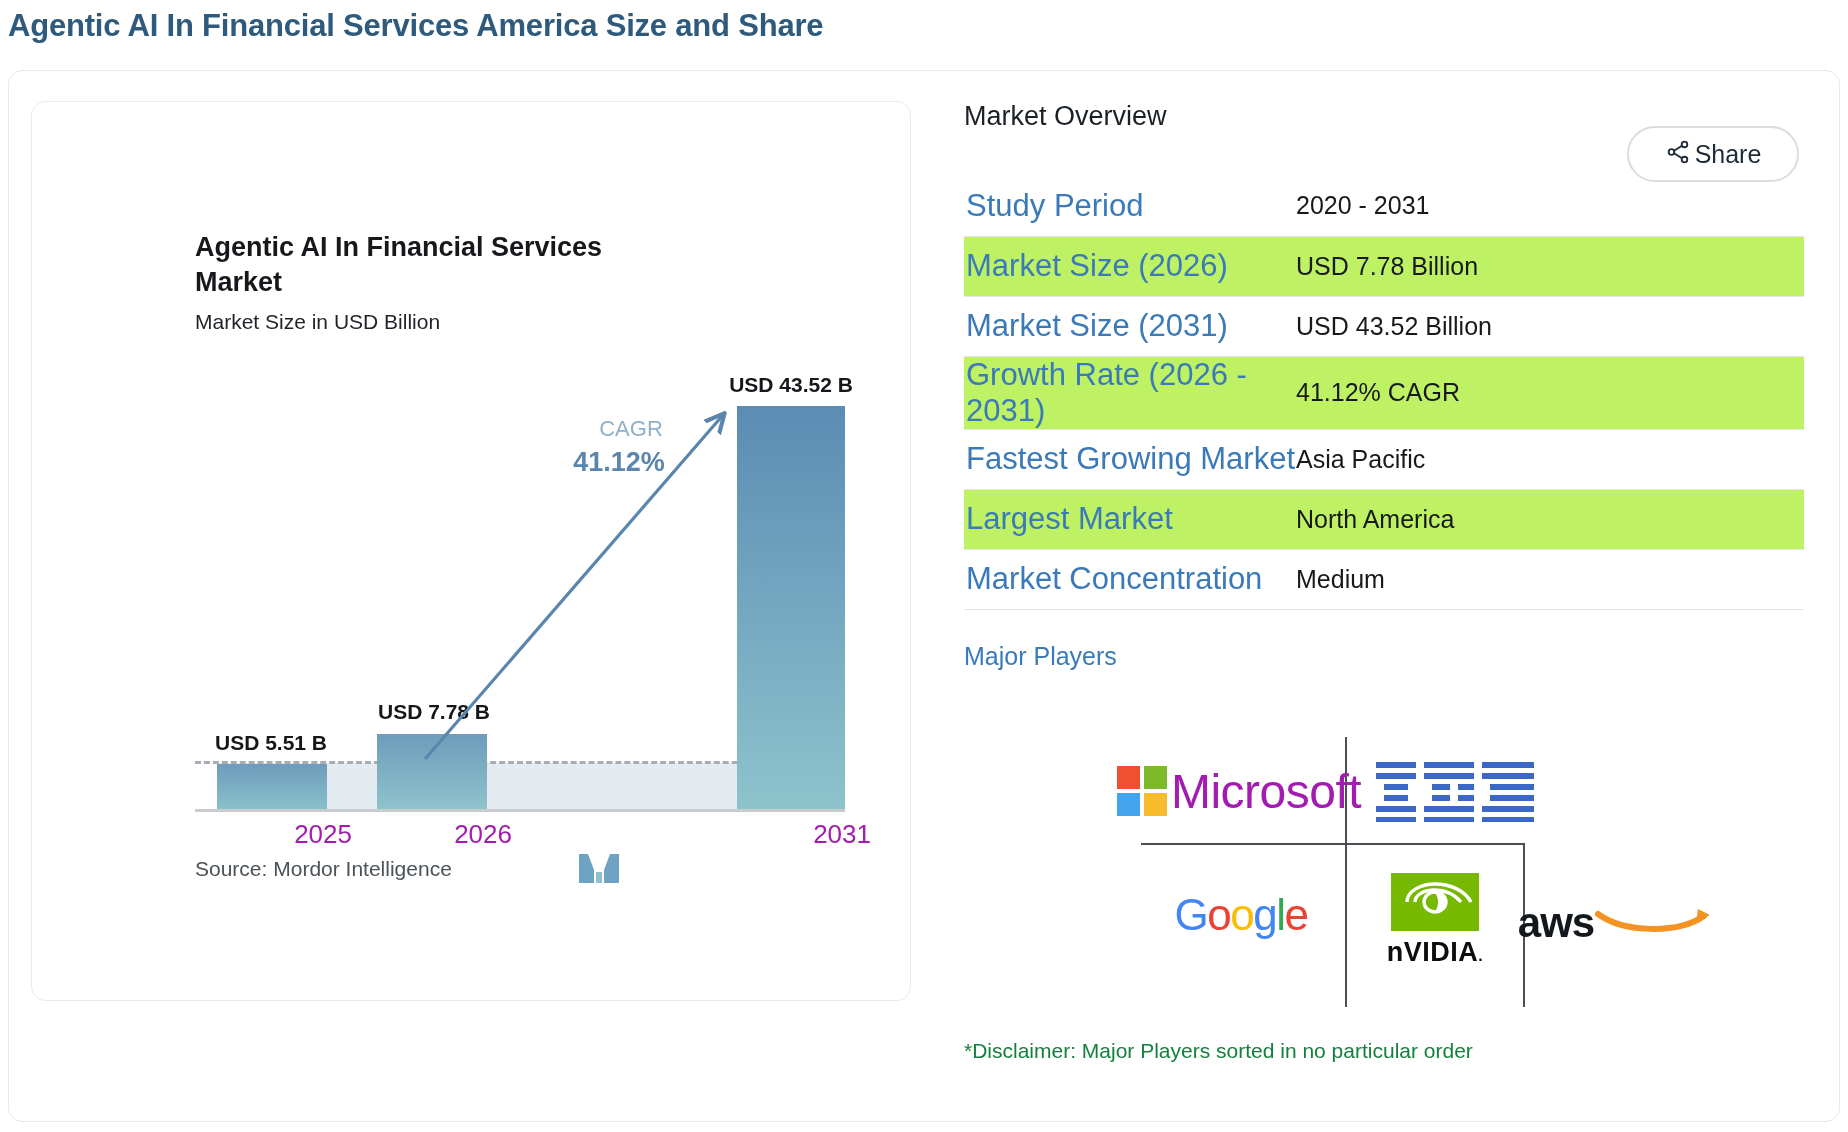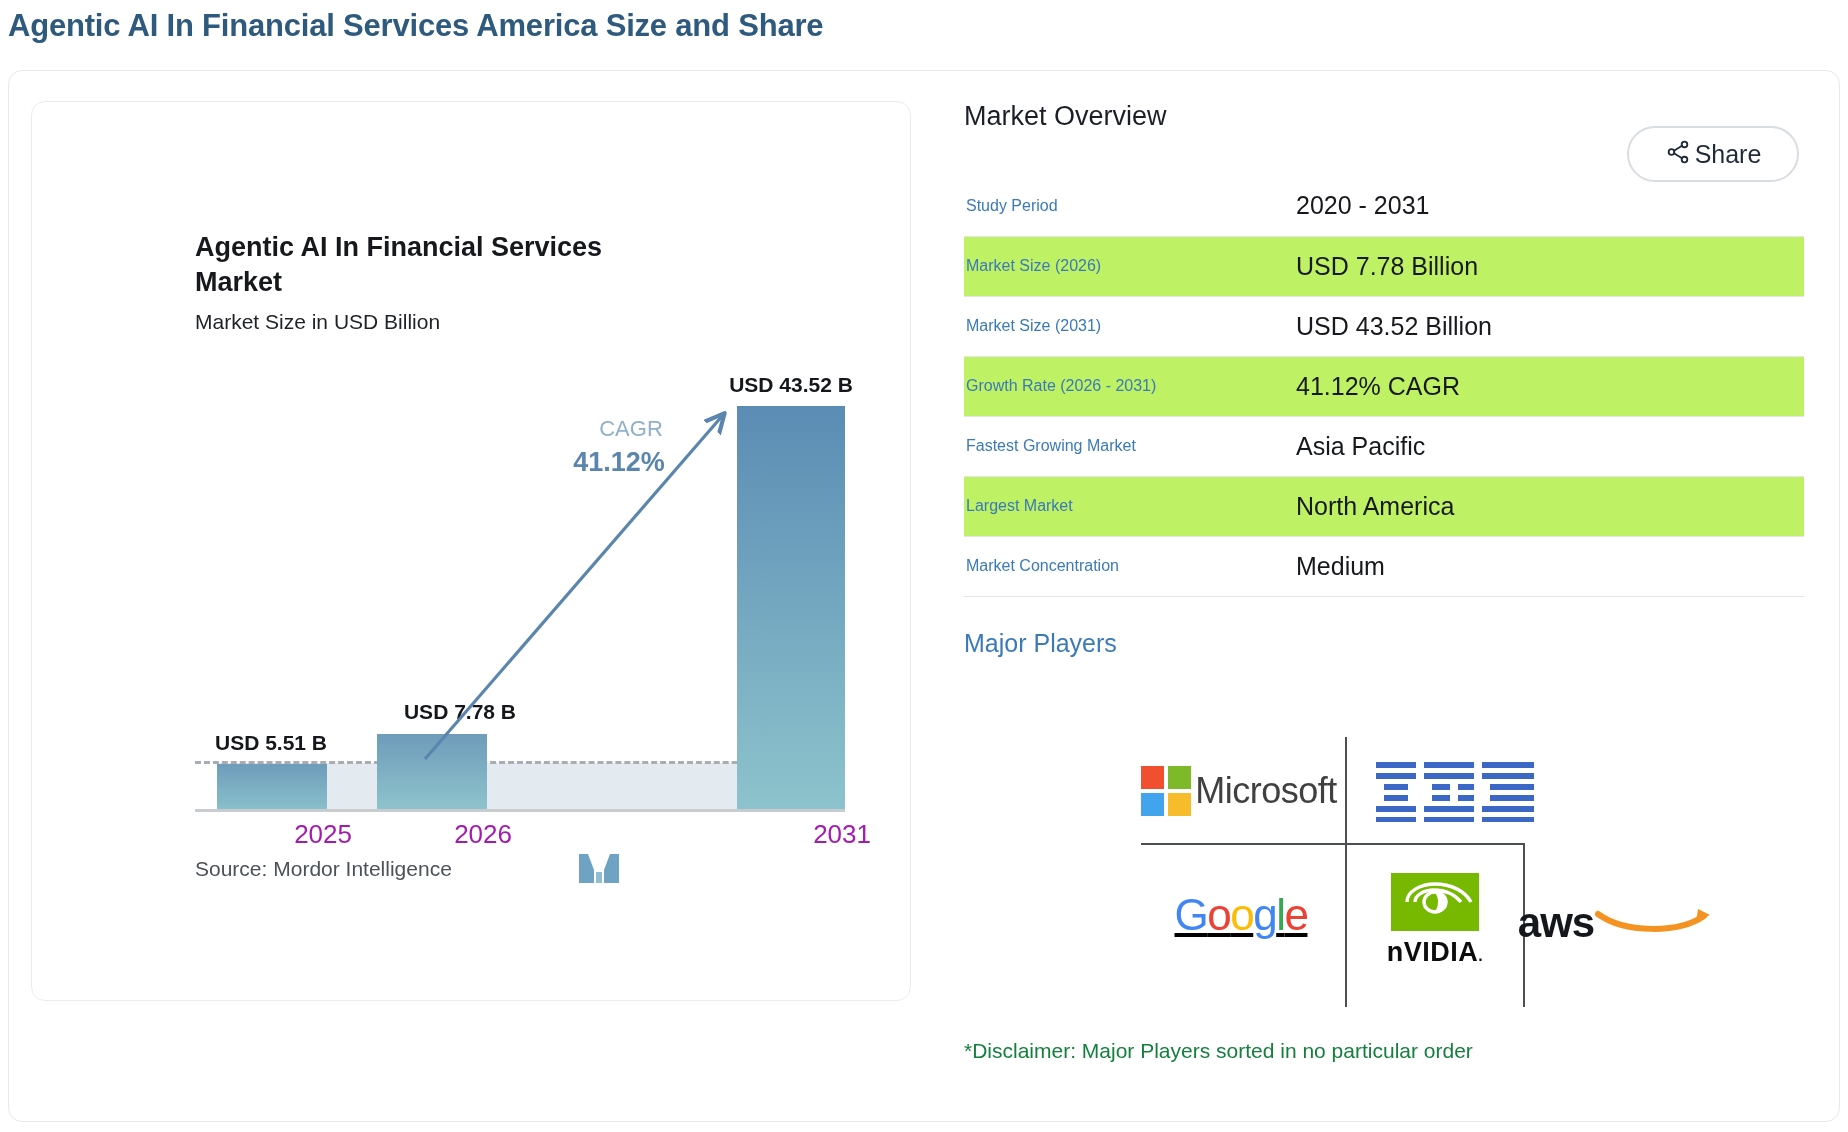--- a/index.html
+++ b/index.html
@@ -149,21 +149,21 @@
 
   .bar-label {
     position: absolute;
     font-size: 21px;
     font-weight: 600;
     color: #15171a;
     white-space: nowrap;
     text-align: center;
   }
   .lbl-2025 { left: -6px;  bottom: 57px; width: 164px; }
-  .lbl-2026 { left: 157px; bottom: 88px; width: 164px; text-align: right; }
+  .lbl-2026 { left: 157px; bottom: 88px; width: 164px; }
   .lbl-2031 { left: 516px; bottom: 415px; width: 160px; }
 
   .cagr-word {
     position: absolute;
     left: 376px;
     bottom: 370px;
     width: 120px;
     text-align: center;
     font-size: 22px;
     color: #8fb0c8;
@@ -233,21 +233,21 @@
   .kv-table { width: 840px; border-collapse: collapse; }
   .kv-row { height: 60px; }
   .kv-row.alt { background: #bef264; }
   .kv-row td {
     border-bottom: 1px solid #e3e5e7;
     padding: 0;
     vertical-align: middle;
   }
   .kv-row:first-child td { border-top: none; }
   .kv-key {
-    font-size: 16px;
+    font-size: 31px;
     color: #3a7ab8;
     width: 330px;
     padding-left: 2px !important;
   }
   .kv-val {
     font-size: 25px;
     color: #17191c;
   }
 
   .players-label {
@@ -284,22 +284,22 @@
 
   
   .ms-grid {
     display: grid;
     grid-template-columns: 23px 23px;
     grid-template-rows: 23px 23px;
     gap: 4px;
   }
   .ms-grid div { width: 23px; height: 23px; }
   .ms-word {
-    font-size: 36px;
-    color: #404040;
+    font-size: 48px;
+    color: #a21caf;
     margin-left: 4px;
     letter-spacing: -0.5px;
   }
 
   .ibm-svg { display: block; }
   .nv-word {
     font-size: 27px;
     font-weight: bold;
     color: #0d0d0d;
     letter-spacing: 0.5px;
@@ -470,21 +470,21 @@
                 <rect x="106" y="13" width="52" height="6"></rect>
                 <rect x="114" y="24" width="44" height="6"></rect>
                 <rect x="114" y="35" width="44" height="6"></rect>
                 <rect x="106" y="46" width="52" height="6"></rect>
                 <rect x="106" y="57" width="52" height="5"></rect>
               </g>
             </svg>
           </span>
         </div>
 
-        <div class="logo-cell" style="left:22px; top:148px; width:180px; height:60px;text-decoration:underline;">
+        <div class="logo-cell" style="left:22px; top:148px; width:180px; height:60px;">
           <span class="goog"><span style="color:#4285f4">G</span><span style="color:#ea4335">o</span><span style="color:#fbbc05">o</span><span style="color:#4285f4">g</span><span style="color:#34a853">l</span><span style="color:#ea4335">e</span></span>
         </div>
 
         <div class="logo-cell" style="left:236px; top:128px; width:140px; height:110px; flex-direction:column;">
           <span>
             <svg width="88" height="58" viewBox="0 0 88 58">
               <rect x="0" y="0" width="88" height="58" fill="#76b900"></rect>
               <g fill="none" stroke="#ffffff" stroke-width="3.4">
                 <path d="M16 29 C16 18, 30 11, 44 11 C60 11, 74 18, 80 29"></path>
                 <path d="M24 29 C24 22, 33 17, 43 17 C54 17, 64 22, 70 29"></path>

